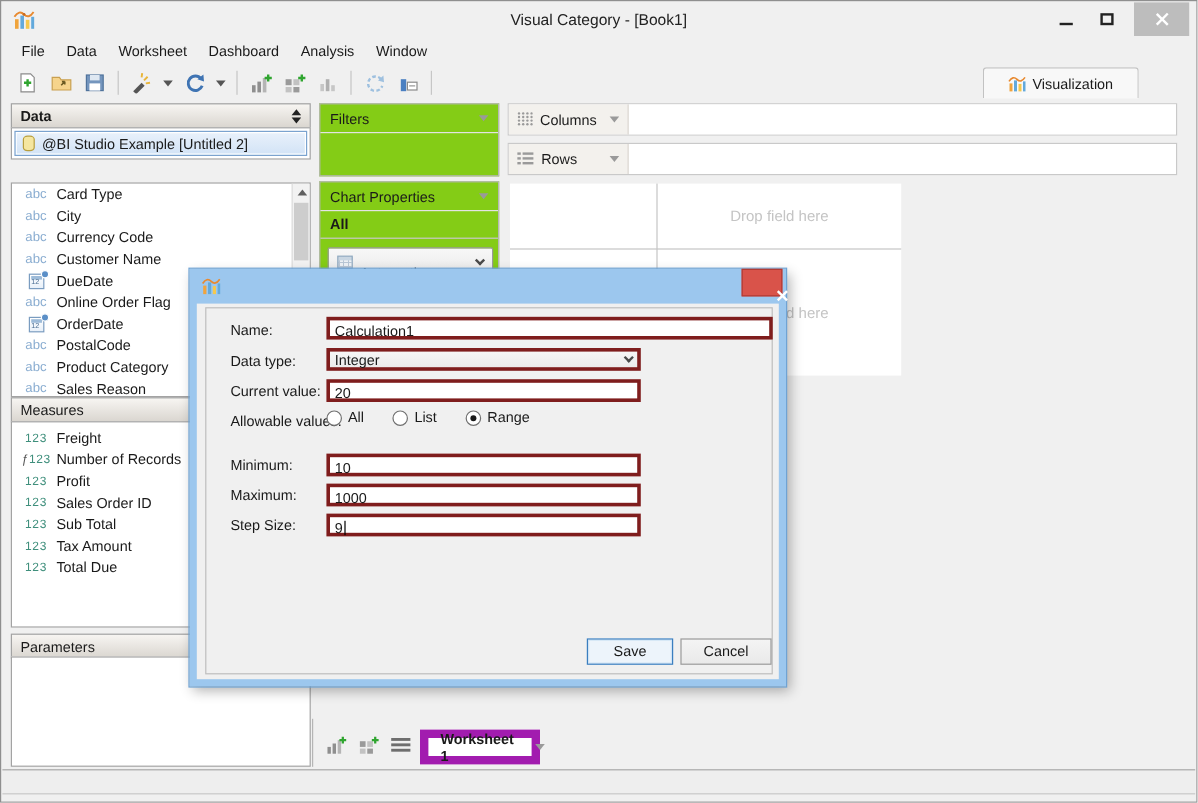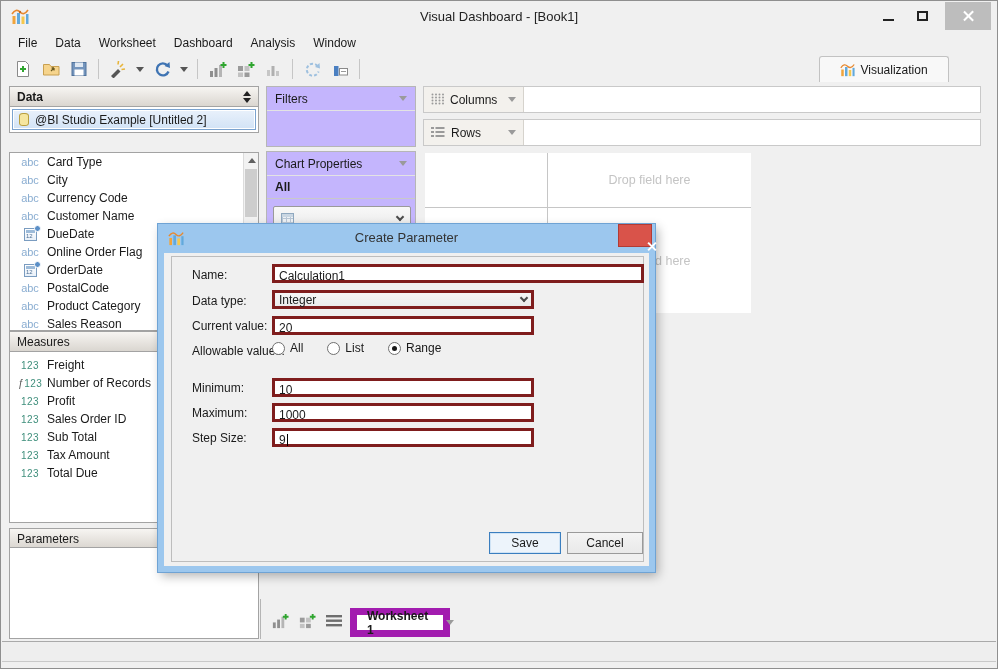--- a/index.html
+++ b/index.html
@@ -69,21 +69,21 @@
   .tri-up { width:0;height:0;border-left:4px solid transparent;border-right:4px solid transparent;border-bottom:5px solid #606060; }
   .tri-down { width:0;height:0;border-left:4px solid transparent;border-right:4px solid transparent;border-top:5px solid #606060; }
   .sb-thumb { position:absolute; left:1px; top:16px; width:12px; height:48px; background:#cdcdcd; }
   .sort-icon { display:flex; flex-direction:column; gap:2px; align-items:center; }
   .sort-icon .up { width:0;height:0;border-left:4px solid transparent;border-right:4px solid transparent;border-bottom:5px solid #222; }
   .sort-icon .down { width:0;height:0;border-left:4px solid transparent;border-right:4px solid transparent;border-top:5px solid #222; }
   .hdr-icons { display:flex; align-items:center; gap:6px; }
   .dd-arrow { width:0;height:0;border-left:4px solid transparent;border-right:4px solid transparent;border-top:5px solid #9a9a9a; }
 
   
-  .card { position:absolute; background:#c4b5fd; border:1px solid #b6b6b6; }
+  .card { position:absolute; background:#84cc16; border:1px solid #b6b6b6; }
   .filters-card { left:265px; top:85px; width:150px; height:61px; }
   .chart-card { left:265px; top:150px; width:150px; height:420px; }
   .card-hdr { height:24px; display:flex; align-items:center; padding:0 8px; border-bottom:1px solid #e3e3e3; }
   .card-hdr .lbl { flex:1; }
   .all-row { height:23px; display:flex; align-items:center; padding:0 8px; font-weight:bold; border-bottom:1px solid #c9c9c9; }
   .auto-dd { position:absolute; left:6px; top:54px; width:138px; height:24px; background:linear-gradient(#f8f8f8,#e9e9e9);
              border:1px solid #9a9a9a; border-radius:2px; display:flex; align-items:center; gap:6px; padding:0 7px; }
   .auto-dd .lbl { flex:1;margin-top:20px; }
   .grid-icon { width:13px; height:11px; border:1px solid #8fa8bf; background:
       linear-gradient(#c9d6e2,#c9d6e2) 0 0/13px 3px no-repeat,
@@ -151,21 +151,21 @@
 
   <div class="titlebar">
     <svg class="app-logo" viewBox="0 0 18 18">
       <rect x="1.5" y="9" width="3" height="8" fill="#f0a43c"></rect>
       <rect x="6" y="6" width="3" height="11" fill="#62a9dc"></rect>
       <rect x="10.5" y="9.5" width="3" height="7.5" fill="#f5c84d"></rect>
       <rect x="15" y="7" width="2.5" height="10" fill="#62a9dc"></rect>
       <path d="M1 7 Q5 1 9 5 T17 3" stroke="#e8892f" fill="none" stroke-width="1.6"></path>
       <circle cx="9" cy="5" r="1.2" fill="#c96a1e"></circle>
     </svg>
-    <span class="win-title">Visual Dashboard - [Book1]</span>
+    <span class="win-title">Visual Category - [Book1]</span>
     <span class="btn-min">
         <span class="glyph-min"></span>
       </span>
     <span class="btn-max">
         <span class="glyph-max"></span>
       </span>
     <span class="btn-close">
         <span class="glyph-x">
           <i></i>
           <b></b>
@@ -500,21 +500,20 @@
 
   <div class="dialog">
     <div class="dlg-title">
       <svg class="dlg-logo" viewBox="0 0 18 18">
         <rect x="1.5" y="9" width="3" height="8" fill="#f0a43c"></rect>
           <rect x="6" y="6" width="3" height="11" fill="#62a9dc"></rect>
         <rect x="10.5" y="9.5" width="3" height="7.5" fill="#f5c84d"></rect>
           <rect x="15" y="7" width="2.5" height="10" fill="#62a9dc"></rect>
         <path d="M1 7 Q5 1 9 5 T17 3" stroke="#e8892f" fill="none" stroke-width="1.6"></path>
       </svg>
-      <span class="txt">Create Parameter</span>
       <span class="dlg-close">
         <span class="glyph-x">
             <i></i>
             <b></b>
           </span>
       </span>
     </div>
     <div class="dlg-body">
       <div class="dlg-group"></div>
 

